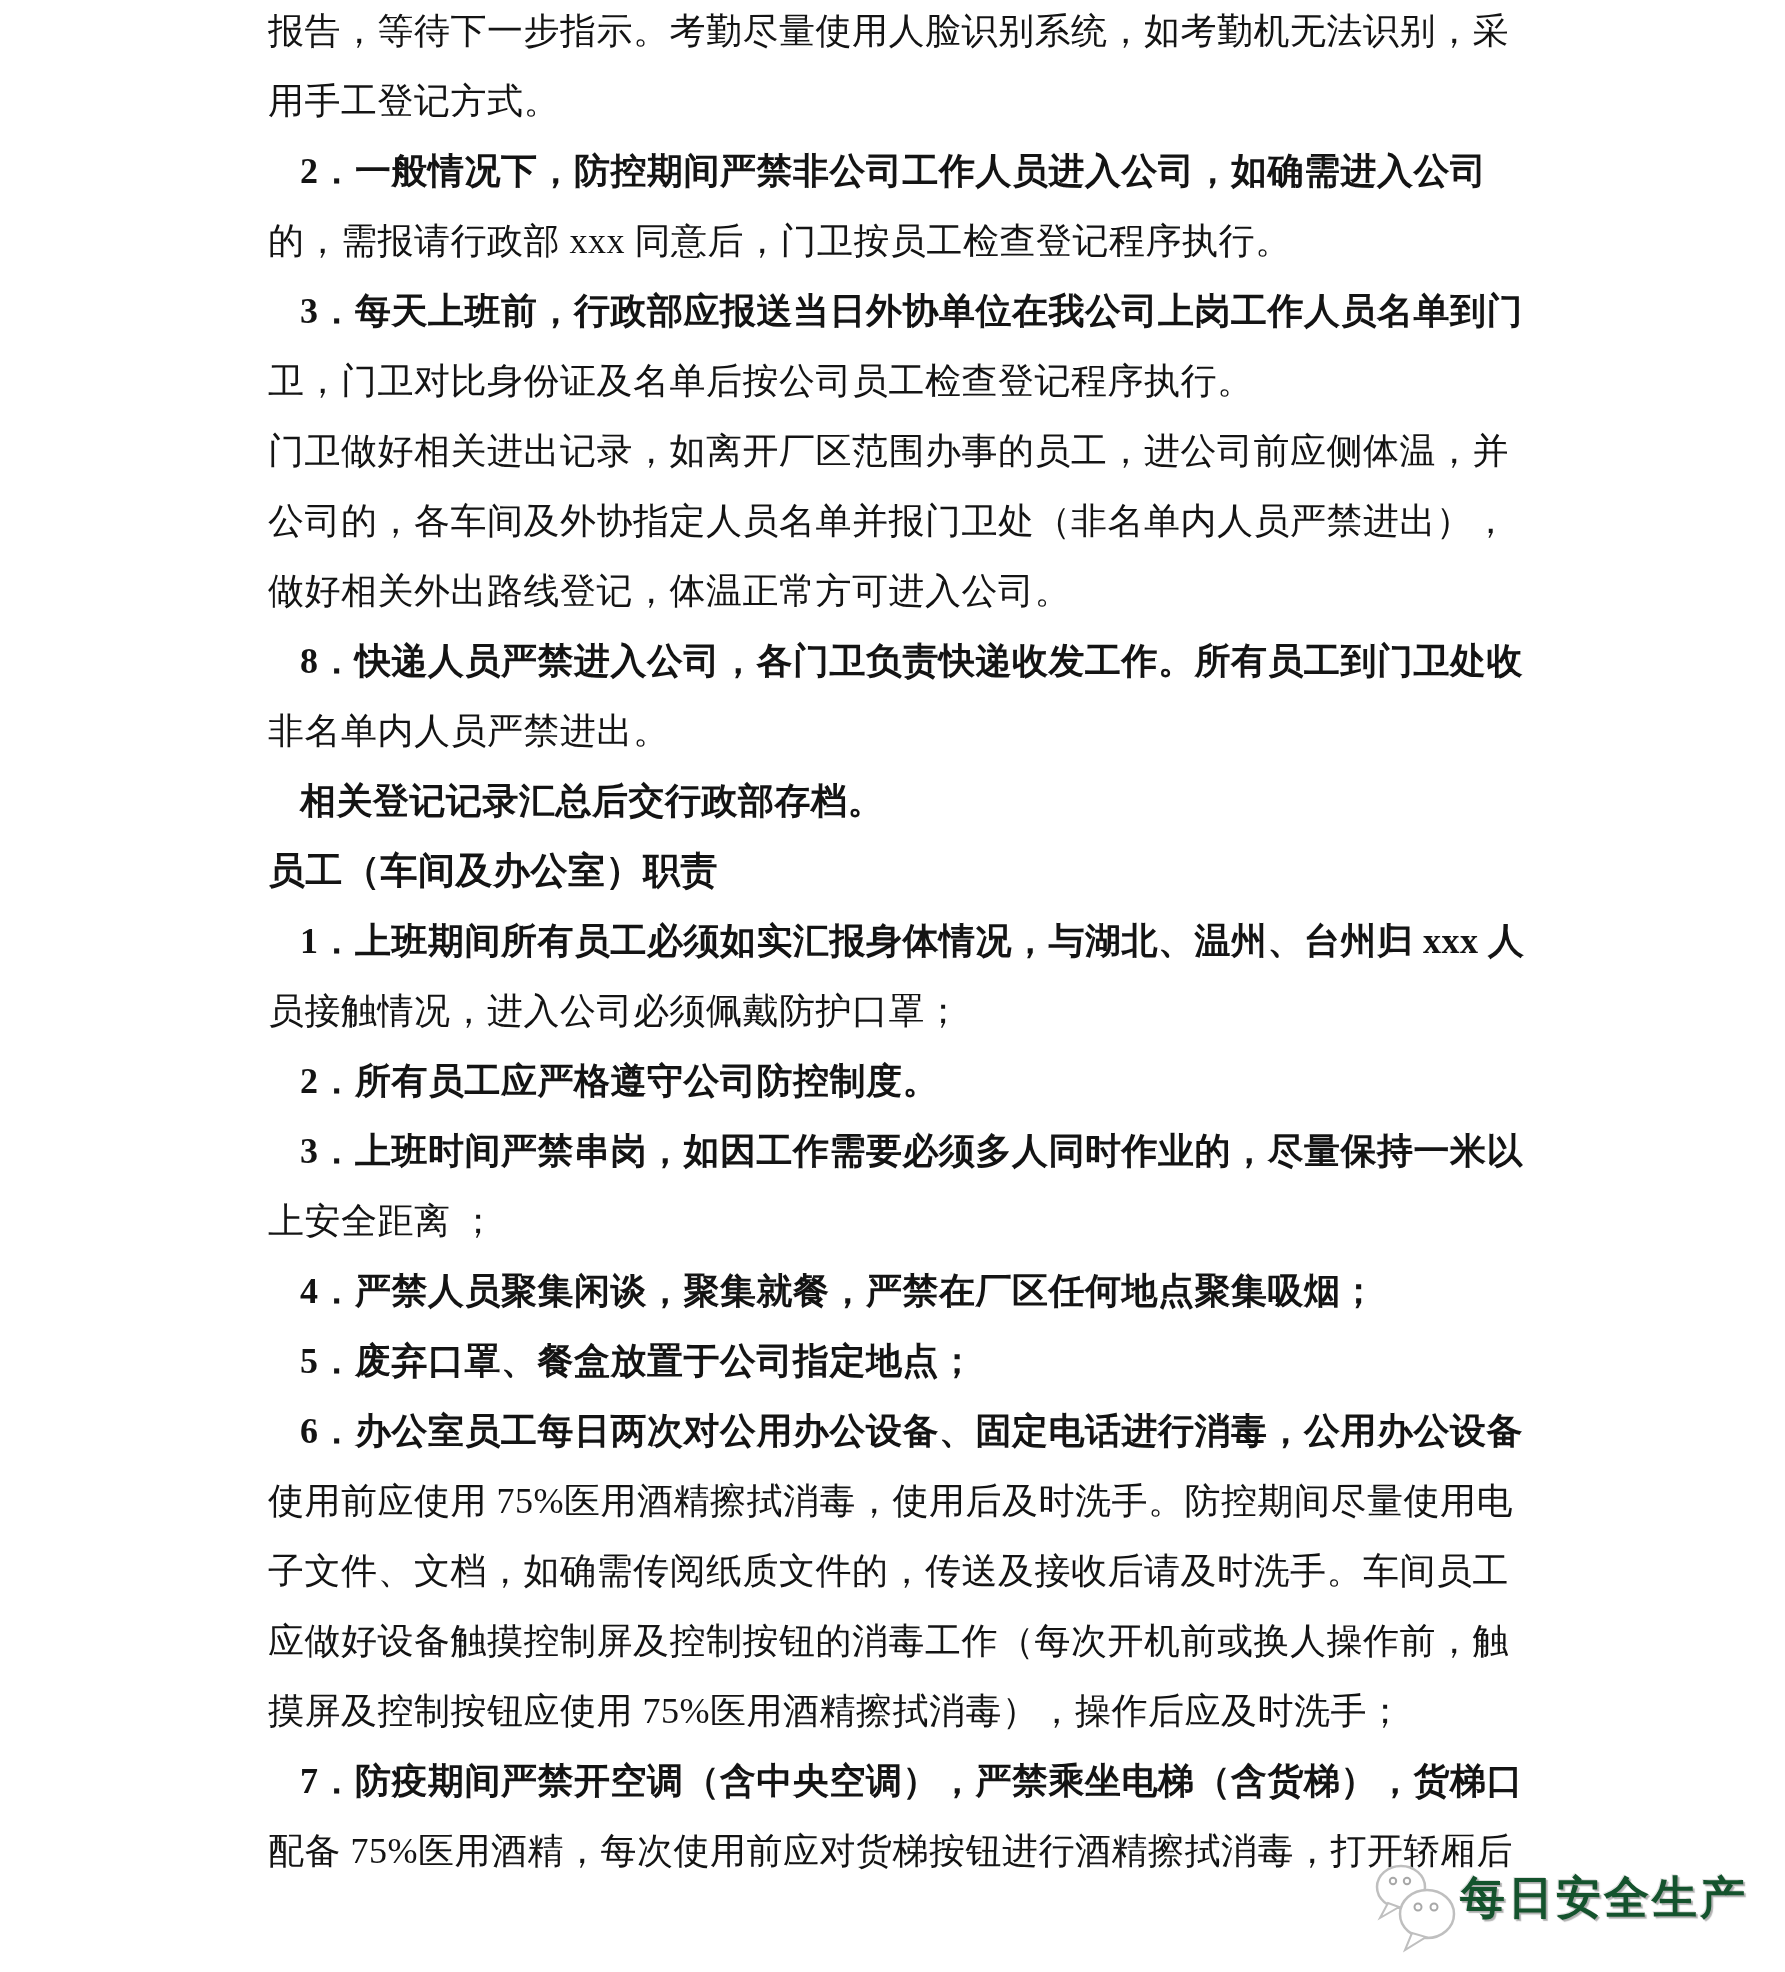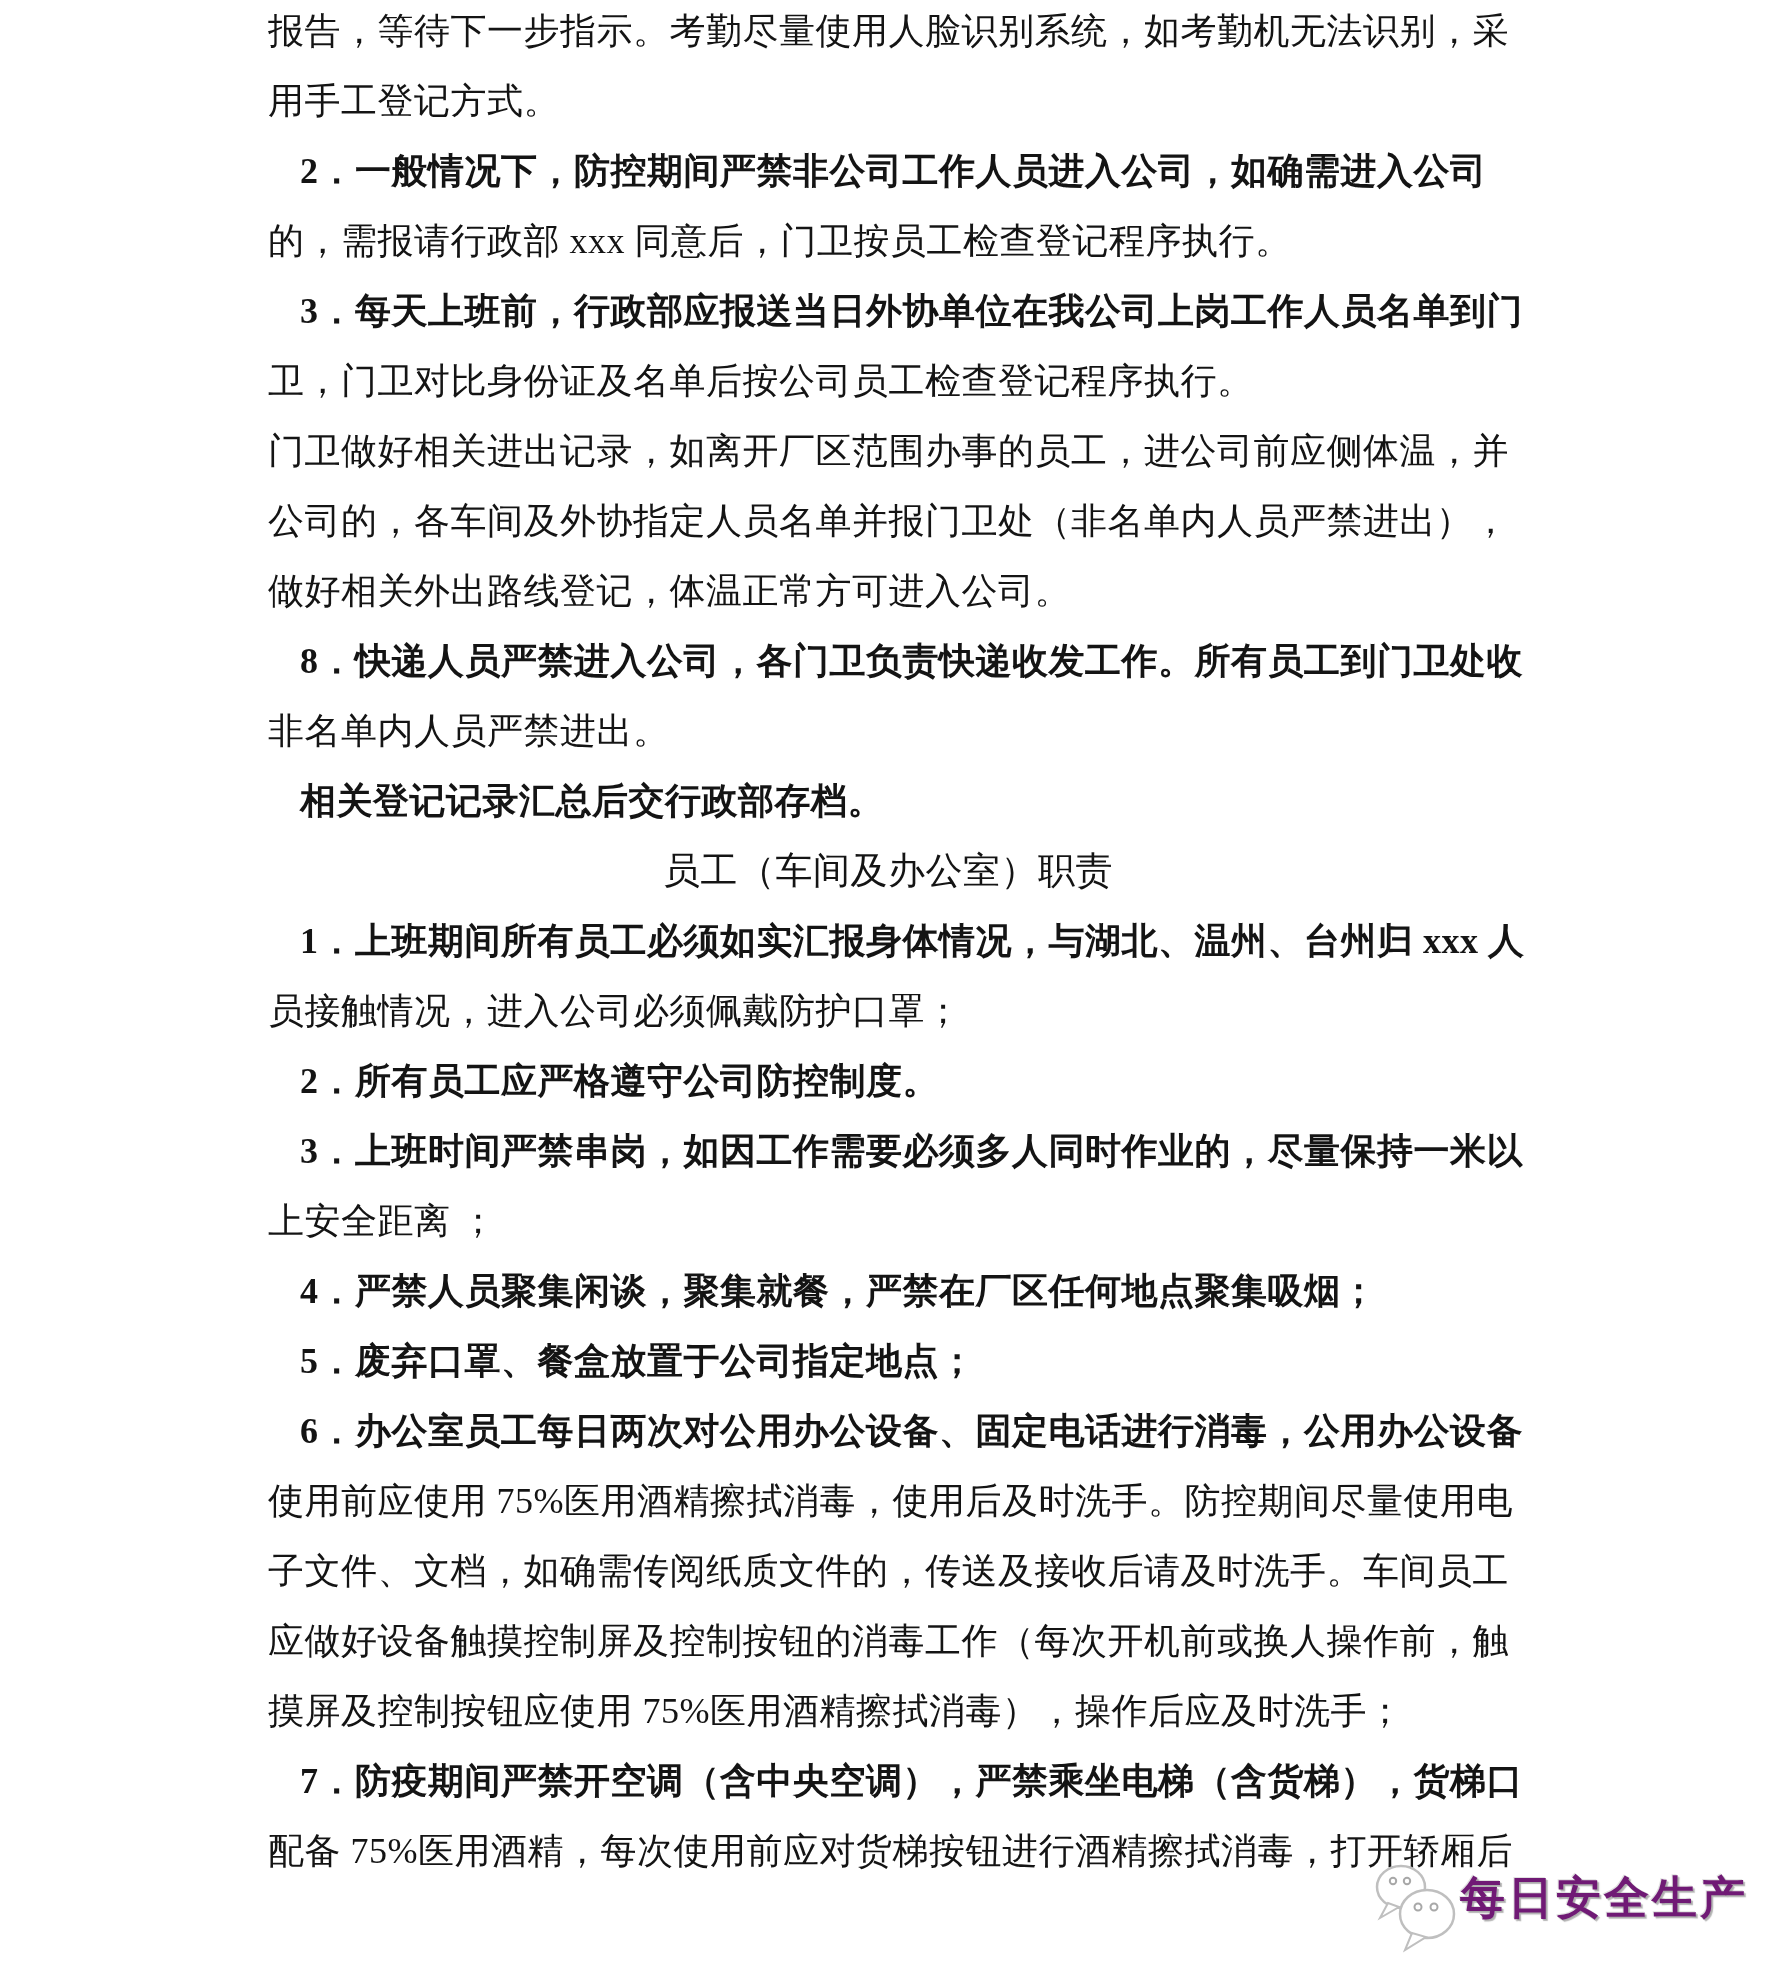--- a/index.html
+++ b/index.html
@@ -33,22 +33,21 @@
     letter-spacing: 0.5px;
     color: #141414;
     white-space: nowrap;
   }
   .line.item {
     padding-left: 32px;
     font-weight: bold;
   }
   .line.heading {
     padding-left: 0;
-    font-weight: normal;
-    text-align: center;
+    font-weight: bold;
     font-size: 37px;
   }
   .watermark {
     position: absolute;
     left: 1372px;
     top: 1856px;
     width: 410px;
     height: 116px;
     pointer-events: none;
   }
@@ -58,21 +57,21 @@
     top: 4px;
   }
   .wm-text {
     position: absolute;
     left: 88px;
     top: 12px;
     font-family: "Liberation Sans", "DejaVu Sans", sans-serif;
     font-weight: bold;
     font-size: 45px;
     letter-spacing: 3px;
-    color: #701a75;
+    color: #14532d;
     text-shadow:
       2px 2px 1px rgba(145,145,145,0.65),
       -1px -1px 0 rgba(170,170,170,0.35),
       1px 1px 0 rgba(190,190,190,0.5);
     white-space: nowrap;
   }
 </style>
 </head>
 <body>
 

